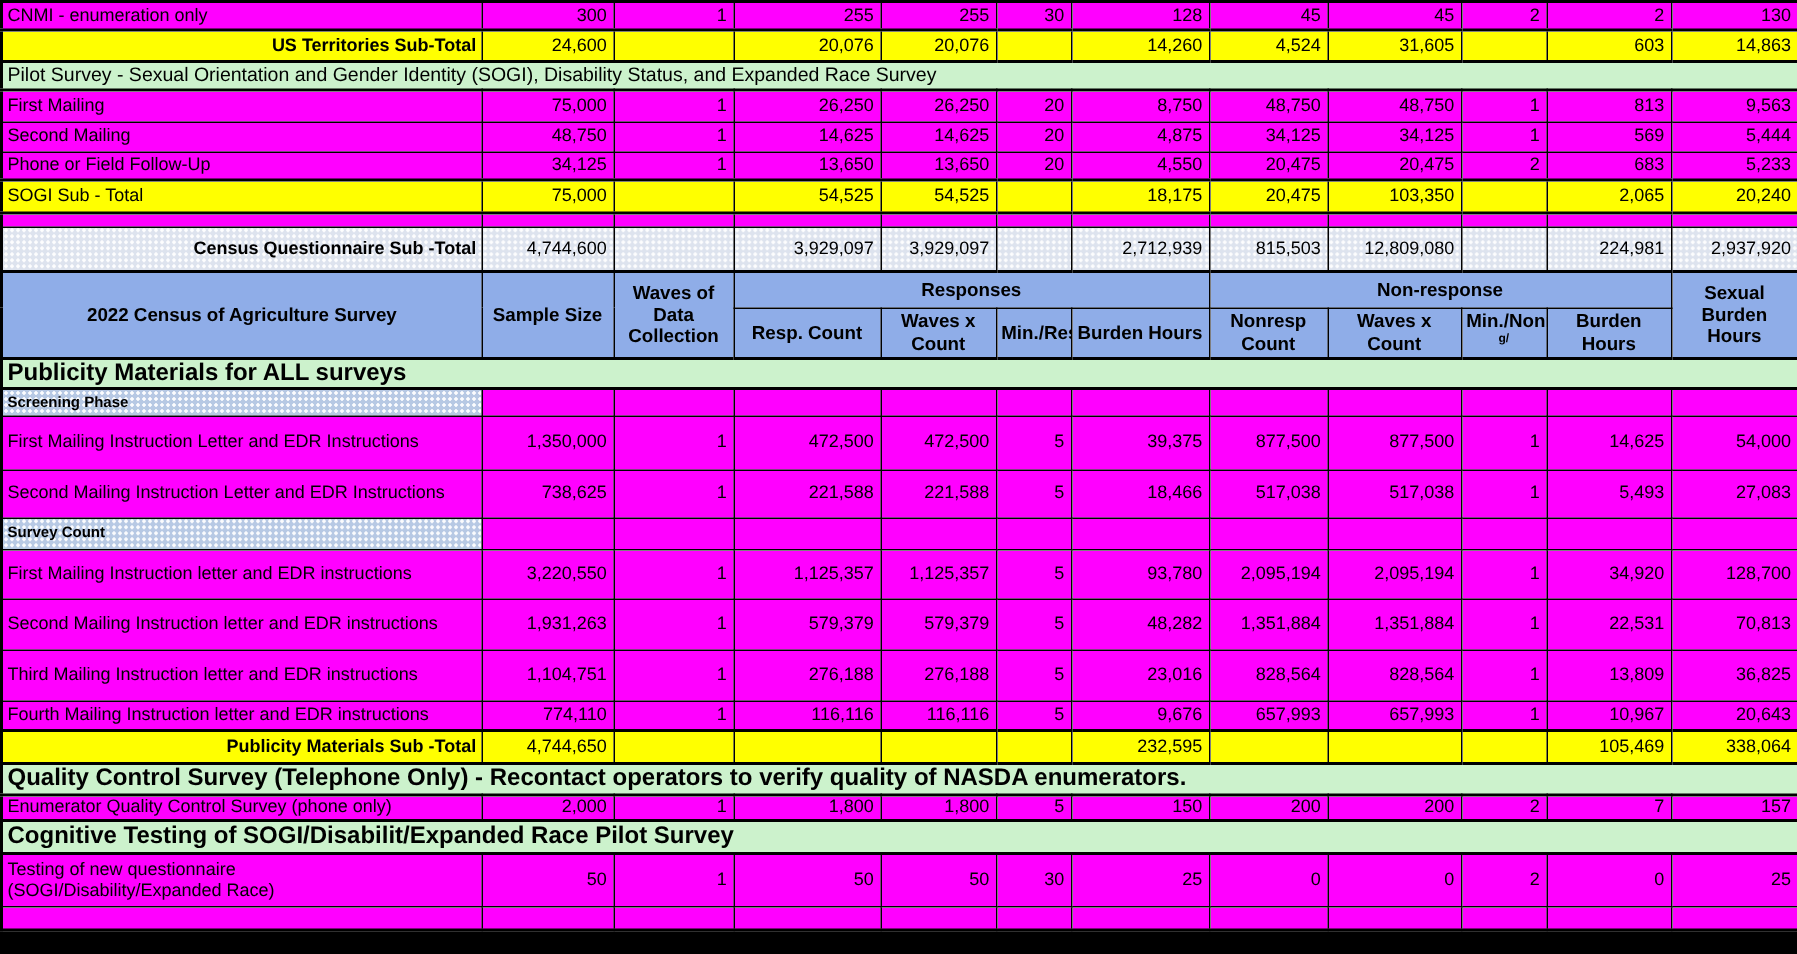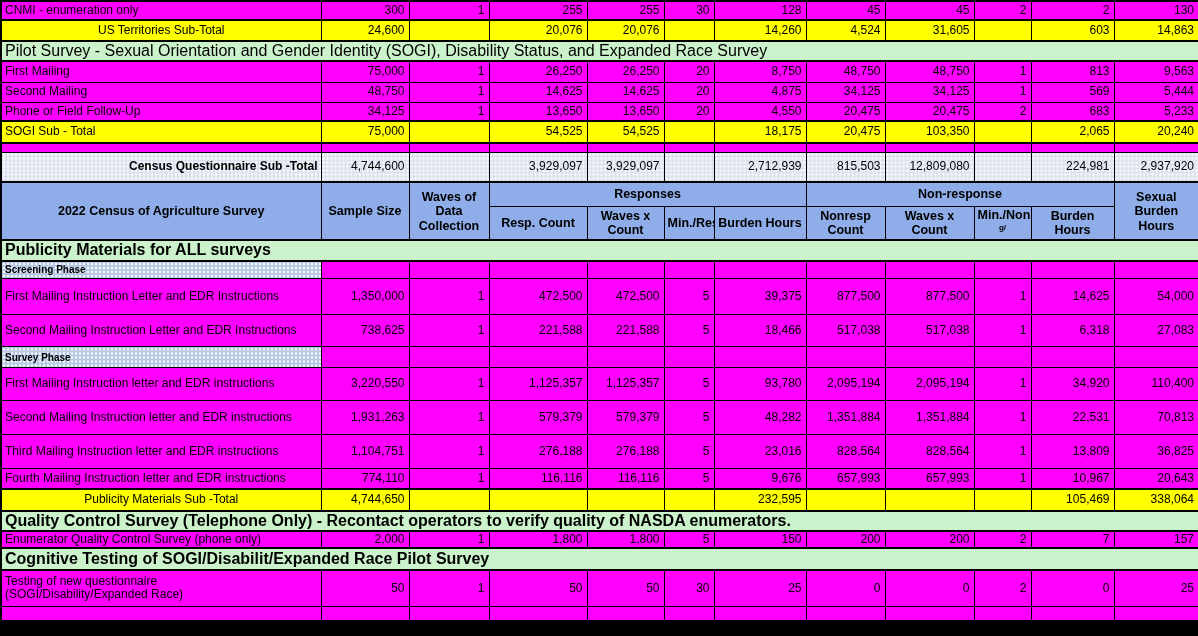--- a/index.html
+++ b/index.html
@@ -5,24 +5,24 @@
   html,body{margin:0;padding:0;background:#000;}
   body{font-family:"Liberation Sans", sans-serif;}
   #sheet{width:1198px;}
   table{border-collapse:collapse;table-layout:fixed;width:1198px;background:#fff;}
   td,th{border:1px solid #000;font-size:12px;line-height:1.15;color:#000;overflow:hidden;vertical-align:middle;padding:0 3px;}
   .num{text-align:right;padding:0 4px;white-space:nowrap;}
   .lbl{text-align:left;white-space:pre-line;}
   tr.data td{background:var(--magenta);}
   tr.empty td{background:var(--magenta);}
   tr.subtotal td, tr.subtotal_left td{background:var(--yellow);border-top-width:2px;border-bottom-width:2px;}
-  tr.subtotal td.lbl{text-align:center;font-weight:normal;}
+  tr.subtotal td.lbl{text-align:right;font-weight:bold;}
   tr.subtotal_left td.lbl{text-align:left;font-weight:normal;}
   tr.section td{background:var(--green);font-weight:bold;font-size:16px;border-top-width:2px;border-bottom-width:2px;}
-  tr.section.normal td{font-weight:normal;font-size:16px;margin-top:12px;}
+  tr.section.normal td{font-weight:normal;font-size:13px;margin-top:12px;}
   tr.phase td{background:var(--magenta);}
   tr.phase td.phase-lbl{background-color:var(--phase_blue);background-image:radial-gradient(circle, rgba(255,255,255,.95) 1px, transparent 1.3px);background-size:4px 4px;font-weight:bold;font-size:10px;}
   tr.census td{background-color:var(--census_bg);background-image:radial-gradient(circle, rgba(255,255,255,.95) 1px, transparent 1.3px);background-size:4px 4px;border-top-width:1px;border-bottom-width:2px;}
   tr.census td.lbl{text-align:right;font-weight:bold;}
   tr.hdr th{background:var(--header_blue);font-weight:bold;font-size:12.5px;text-align:center;border:1px solid #000;}
   tr.hdr1 th{border-top-width:2px;}
   tr.hdr2 th{border-bottom-width:2px;}
   th.hdr-title{font-size:13px;}
   sup{font-size:8px;}
   table{border:2px solid #000;}
@@ -215,25 +215,25 @@
           <td class="lbl">Second Mailing Instruction Letter and EDR Instructions</td>
           <td class="num">738,625</td>
           <td class="num">1</td>
           <td class="num">221,588</td>
           <td class="num">221,588</td>
           <td class="num">5</td>
           <td class="num">18,466</td>
           <td class="num">517,038</td>
           <td class="num">517,038</td>
           <td class="num">1</td>
-          <td class="num">6,318</td>
+          <td class="num">5,493</td>
           <td class="num">27,083</td>
         </tr>
         <tr class="phase" style="height: 21px;">
-          <td class="lbl phase-lbl">Survey Phase</td>
+          <td class="lbl phase-lbl">Survey Count</td>
           <td class="num"></td>
           <td class="num"></td>
           <td class="num"></td>
           <td class="num"></td>
           <td class="num"></td>
           <td class="num"></td>
           <td class="num"></td>
           <td class="num"></td>
           <td class="num"></td>
           <td class="num"></td>
@@ -244,21 +244,21 @@
           <td class="num">3,220,550</td>
           <td class="num">1</td>
           <td class="num">1,125,357</td>
           <td class="num">1,125,357</td>
           <td class="num">5</td>
           <td class="num">93,780</td>
           <td class="num">2,095,194</td>
           <td class="num">2,095,194</td>
           <td class="num">1</td>
           <td class="num">34,920</td>
-          <td class="num">110,400</td>
+          <td class="num">128,700</td>
         </tr>
         <tr class="data" style="height: 34px;">
           <td class="lbl">Second Mailing Instruction letter and EDR instructions</td>
           <td class="num">1,931,263</td>
           <td class="num">1</td>
           <td class="num">579,379</td>
           <td class="num">579,379</td>
           <td class="num">5</td>
           <td class="num">48,282</td>
           <td class="num">1,351,884</td>

